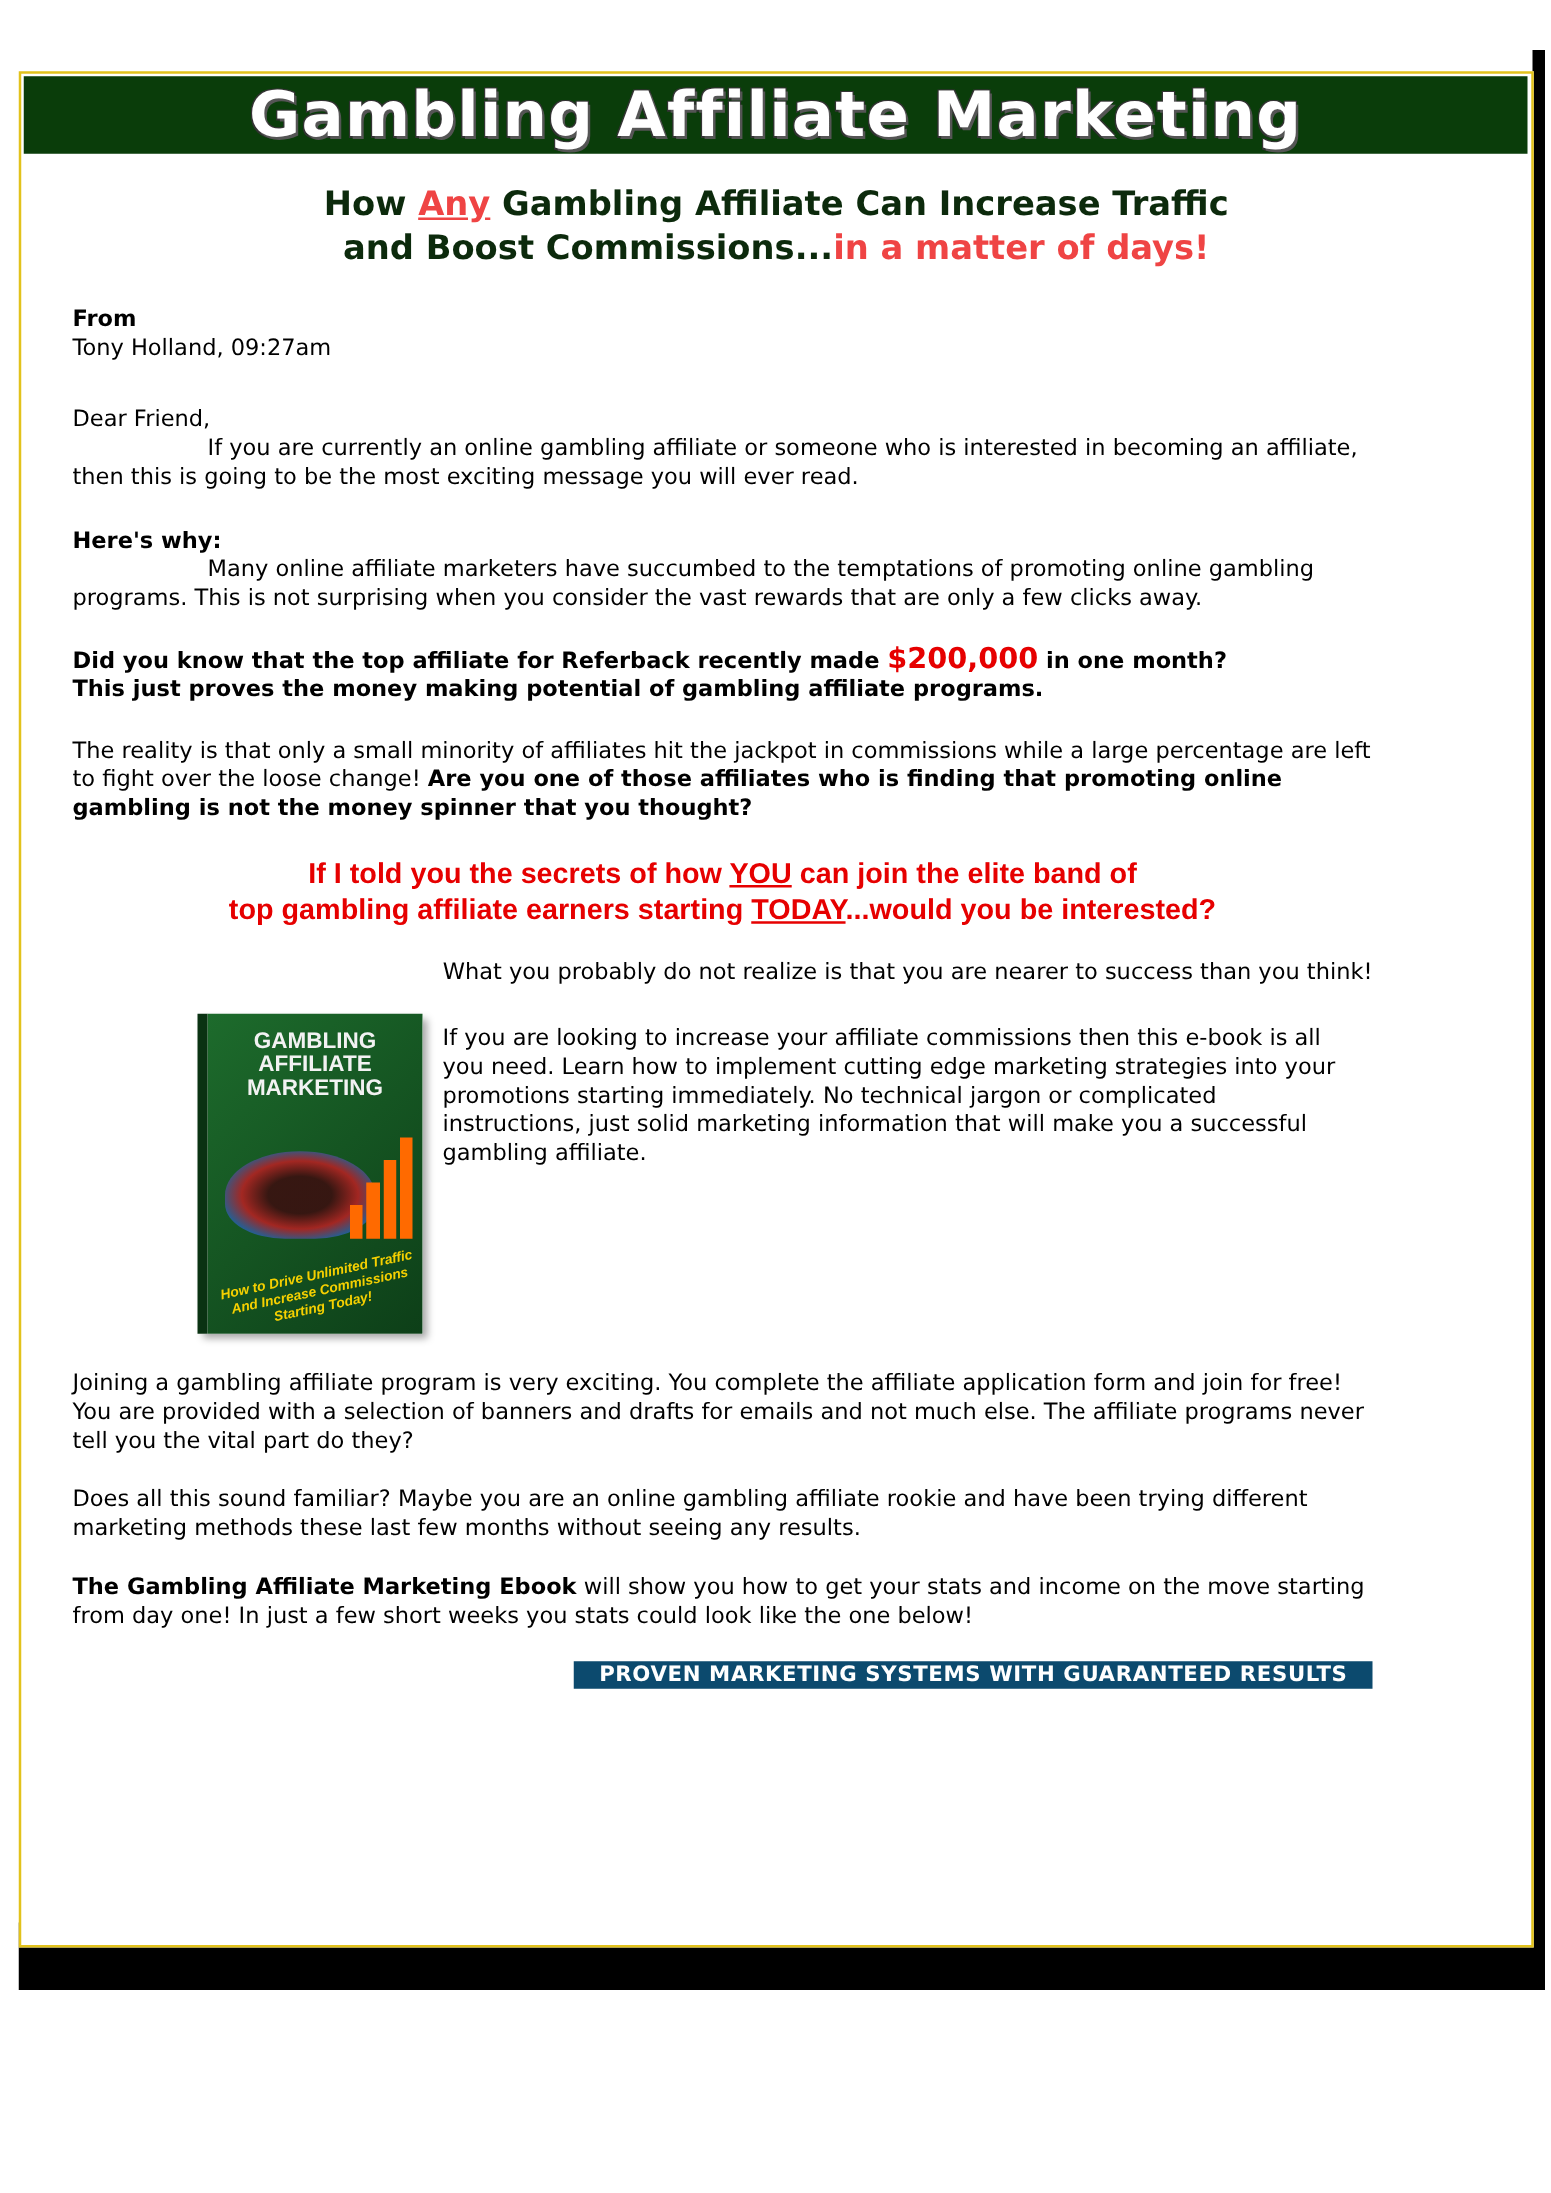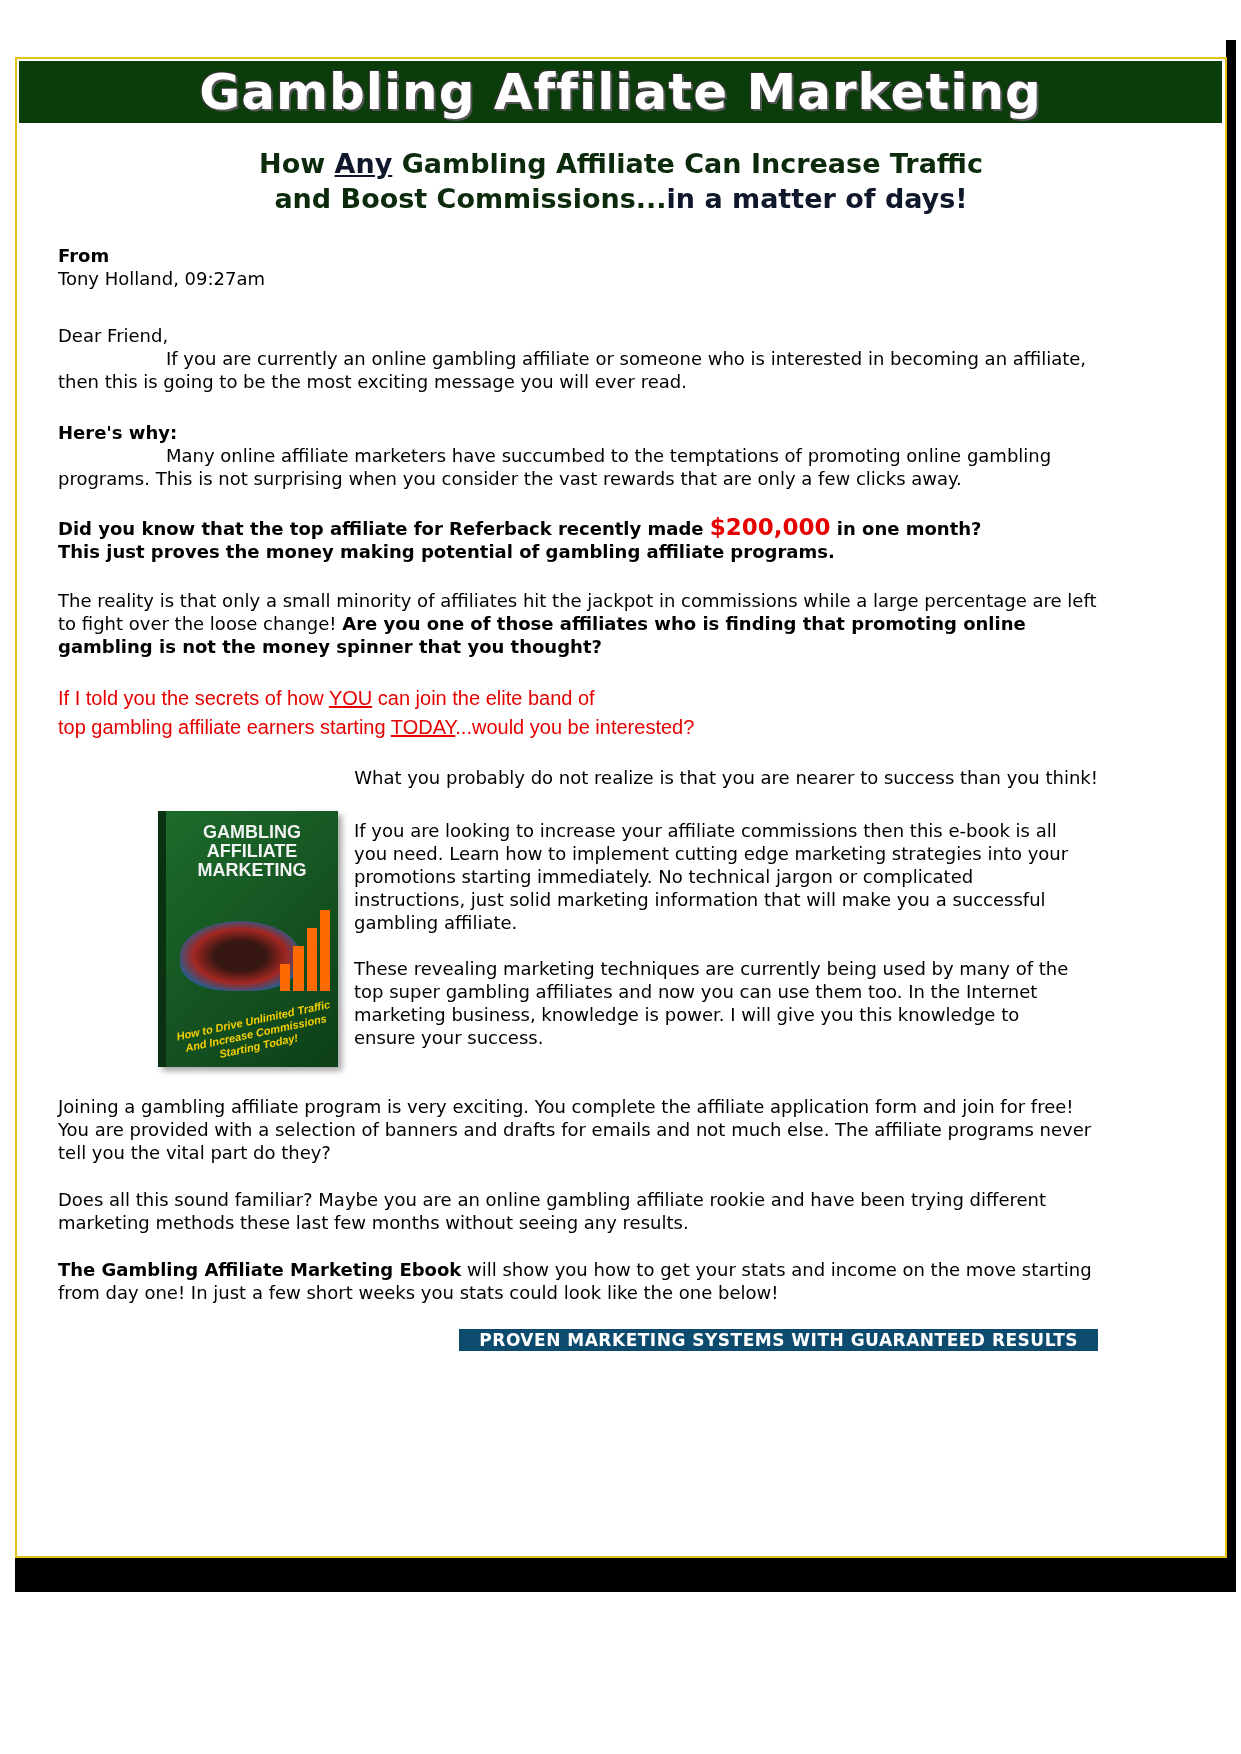--- a/index.html
+++ b/index.html
@@ -8,29 +8,29 @@
     .shadow-right { position: absolute; left: 1226px; top: 40px; width: 10px; height: 1552px; background: #000; }
     .shadow-bottom { position: absolute; left: 15px; top: 1538px; width: 1221px; height: 54px; background: #000; }
     .frame { position: absolute; left: 15px; top: 57px; width: 1208px; height: 1497px;
              border: 2px solid #e2c21b; background: #fff; }
     .banner { position: absolute; left: 2px; top: 2px; width: 1203px; height: 62px; background: #0a3d0a;
               display: flex; align-items: center; justify-content: center; }
     .banner-title { font-family: "DejaVu Sans", sans-serif; font-weight: bold; font-size: 50px; color: #fff;
                     letter-spacing: 1px; text-shadow: 2px 2px 0 #555, -1px -1px 0 #333, 1px -1px 0 #333, -1px 1px 0 #333; }
     .headline { position: absolute; left: 0; top: 87px; width: 100%; text-align: center;
                 font-family: "DejaVu Sans", sans-serif; font-weight: bold; font-size: 27px; line-height: 35px; color: #0c2a0c; }
-    .red { color: #0f172a; }
+    .red { color: #ef4444; }
     .u { text-decoration: underline; }
     .content { position: absolute; left: 41px; top: 185px; width: 1040px; font-size: 18px; line-height: 23px; }
     .p { margin: 0; }
     .b { font-weight: bold; }
     .indent { display: inline-block; width: 108px; }
     .big-red { color: #e60000; font-weight: bold; font-size: 23px; }
-    .callout { text-align: left; color: #e60000; font-family: "Liberation Sans", sans-serif; font-weight: normal;
-               font-size: 20px; line-height: 29px; }
+    .callout { text-align: center; color: #e60000; font-family: "Liberation Sans", sans-serif; font-weight: bold;
+               font-size: 23px; line-height: 29px; }
     .center { text-align: right; }
     .book-row { display: flex; align-items: flex-start; }
     .book { width: 180px; height: 256px; margin-left: 100px; margin-right: 16px; position: relative;
             background: linear-gradient(135deg, #1d6b2c, #0d3f18); border-left: 8px solid #0a3212;
             box-shadow: 4px 4px 6px rgba(0,0,0,0.35); box-sizing: border-box; overflow: hidden; }
     .book-title { position: absolute; top: 12px; left: 0; width: 100%; text-align: center; color: #f2f2f2;
                   font-family: "Liberation Sans", sans-serif; font-weight: bold; font-size: 18px; line-height: 19px; }
     .book-wheel { position: absolute; left: 14px; top: 110px; width: 120px; height: 70px; border-radius: 50% 50% 40% 40%;
                   background: radial-gradient(ellipse at center, #3a1010 30%, #b22222 55%, #2b5d9b 75%); opacity: 0.9; }
     .book-bars { position: absolute; right: 8px; top: 90px; width: 50px; height: 90px; display: flex; align-items: flex-end; gap: 3px; }
@@ -96,21 +96,20 @@
         <div class="book-bars">
           <span style="height:30%"></span>
             <span style="height:50%"></span>
             <span style="height:70%"></span>
             <span style="height:90%"></span>
         </div>
         <div class="book-sub">How to Drive Unlimited Traffic And Increase Commissions Starting Today!</div>
       </div>
       <div class="book-text">
         <p class="p" style="margin-top:8px">If you are looking to increase your affiliate commissions then this e-book is all you need. Learn how to implement cutting edge marketing strategies into your promotions starting immediately. No technical jargon or complicated instructions, just solid marketing information that will make you a successful gambling affiliate.</p>
-        <p class="p" style="margin-top:23px">These revealing marketing techniques are currently being used by many of the top super gambling affiliates and now you can use them too. In the Internet marketing business, knowledge is power. I will give you this knowledge to ensure your success.</p>
       </div>
     </div>
 
     <p class="p" style="margin-top:28px">Joining a gambling affiliate program is very exciting. You complete the affiliate application form and join for free! You are provided with a selection of banners and drafts for emails and not much else. The affiliate programs never tell you the vital part do they?</p>
 
 
     <p class="p" style="margin-top:24px">Does all this sound familiar? Maybe you are an online gambling affiliate rookie and have been trying different marketing methods these last few months without seeing any results.</p>
 
     <p class="p" style="margin-top:24px">
       <span class="b">The Gambling Affiliate Marketing Ebook</span><span> will show you how to get your stats and income on the move starting from day one! In just a few short weeks you stats could look like the one below!</span>

